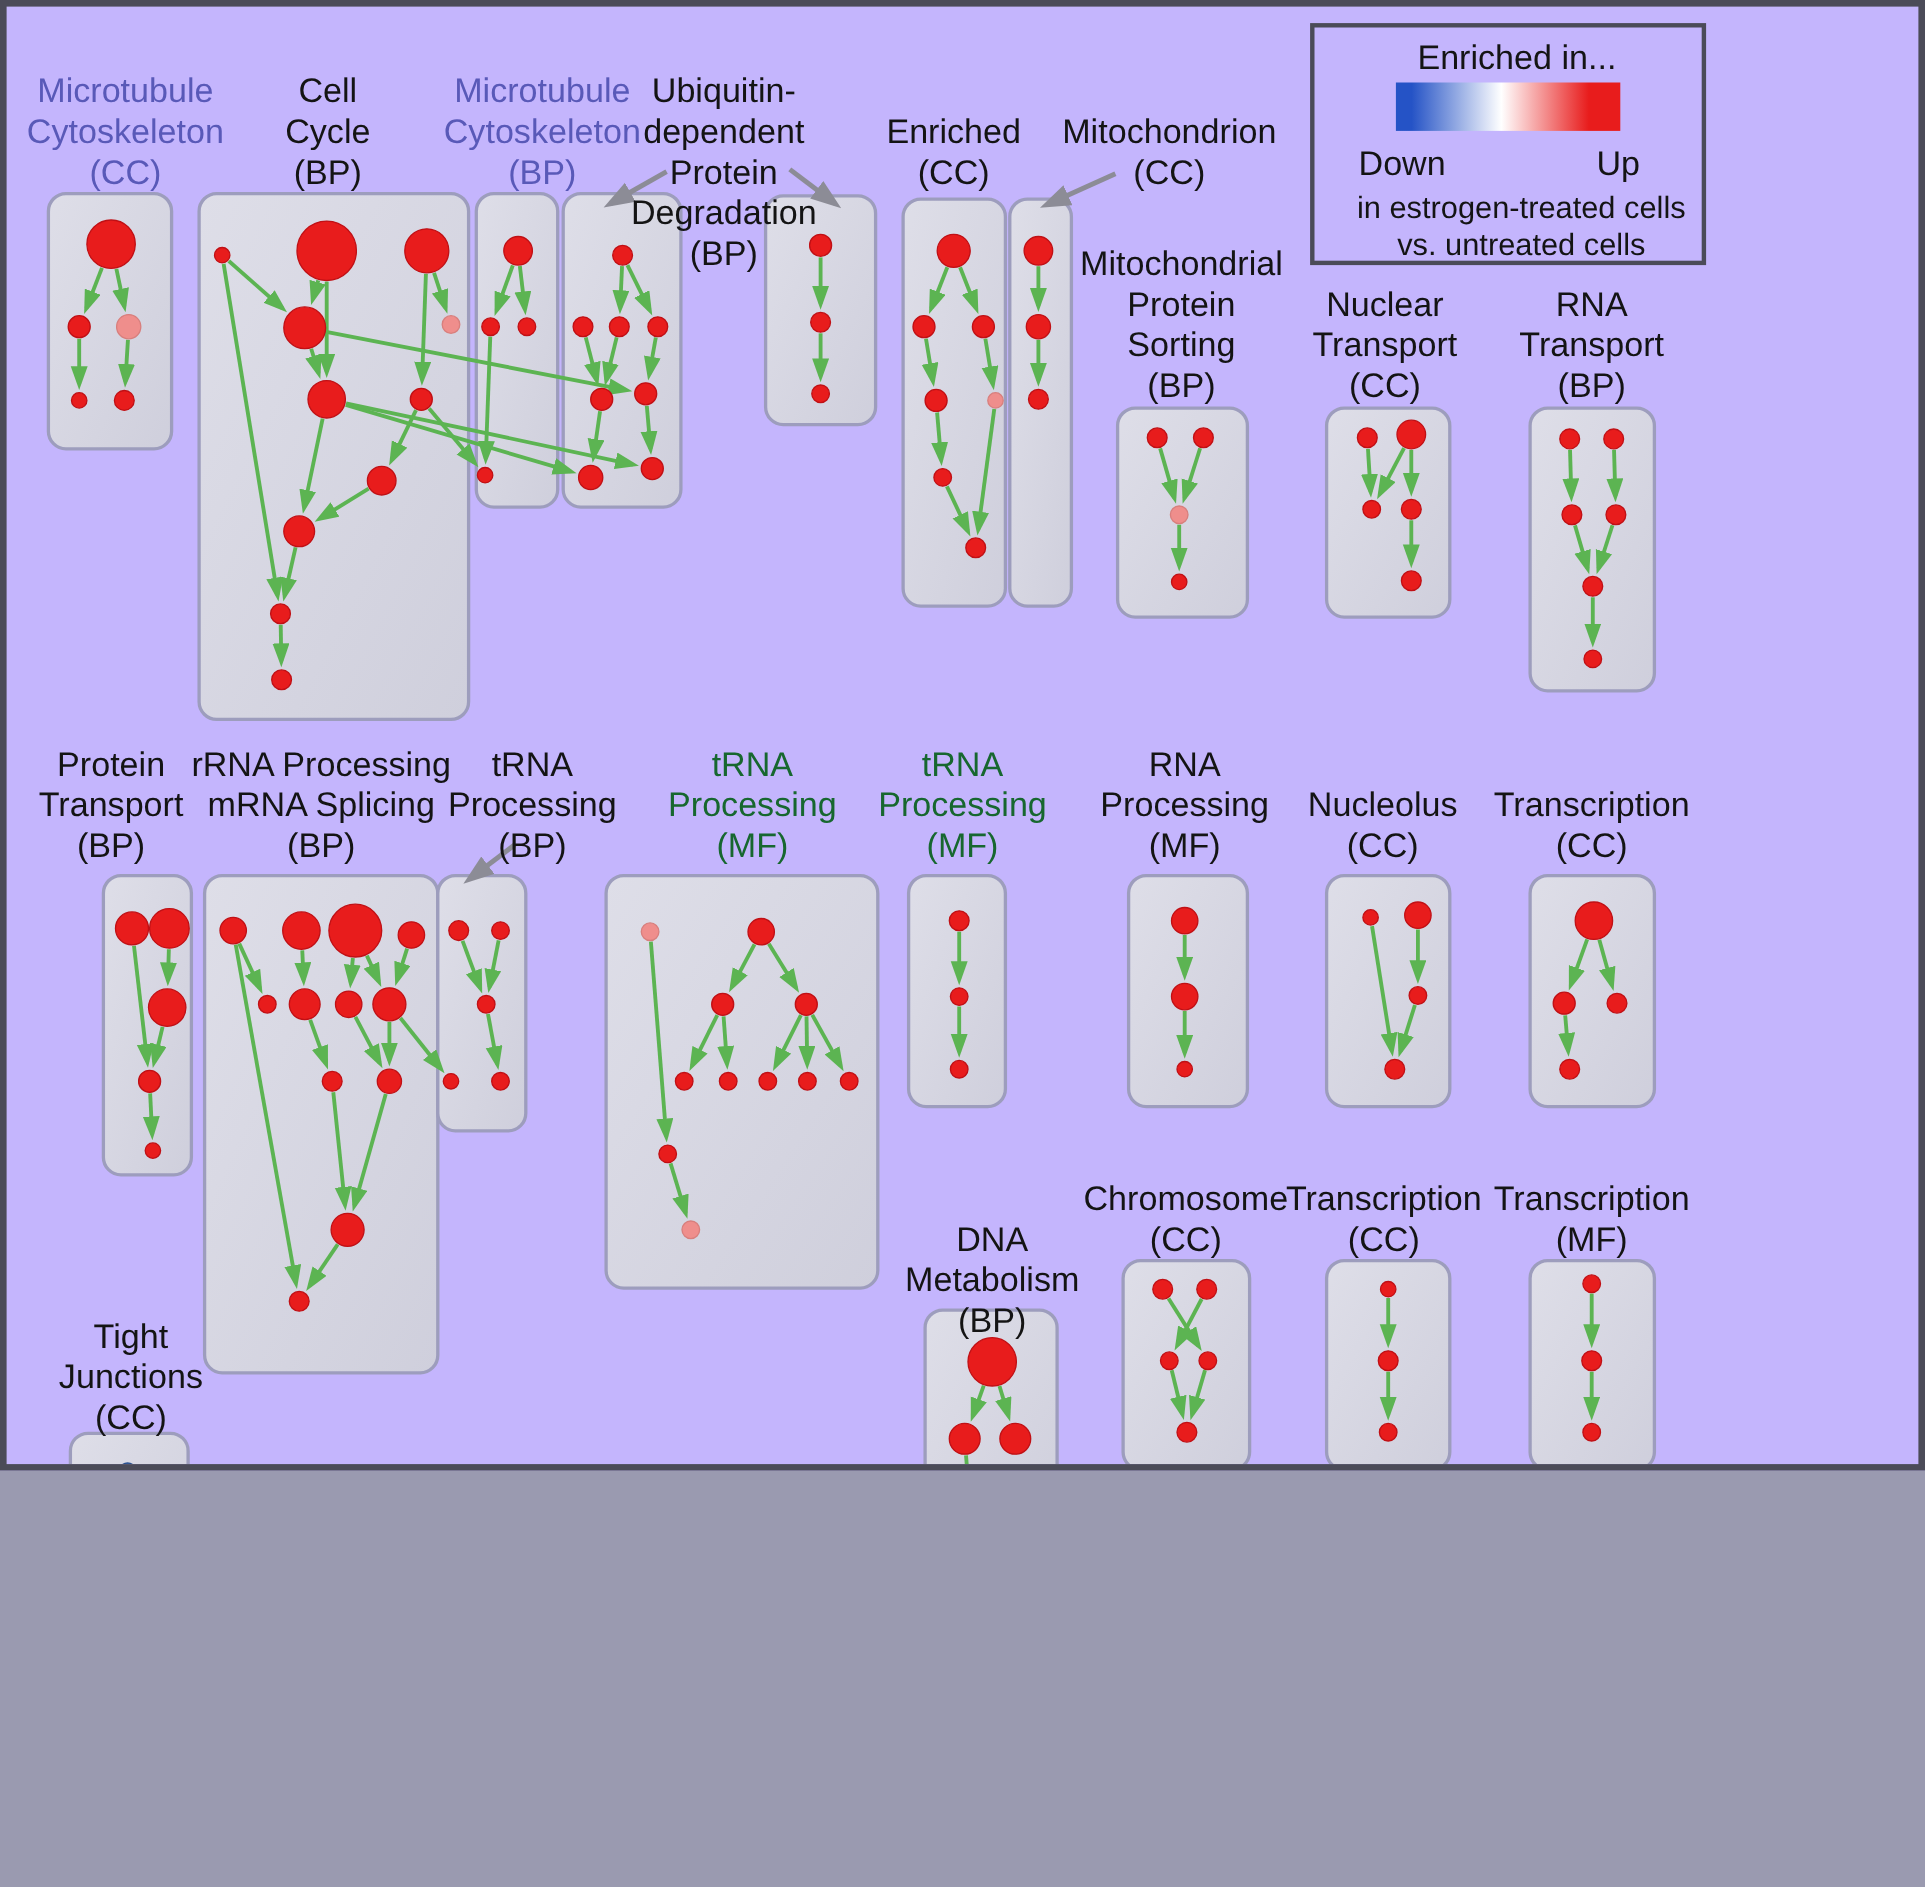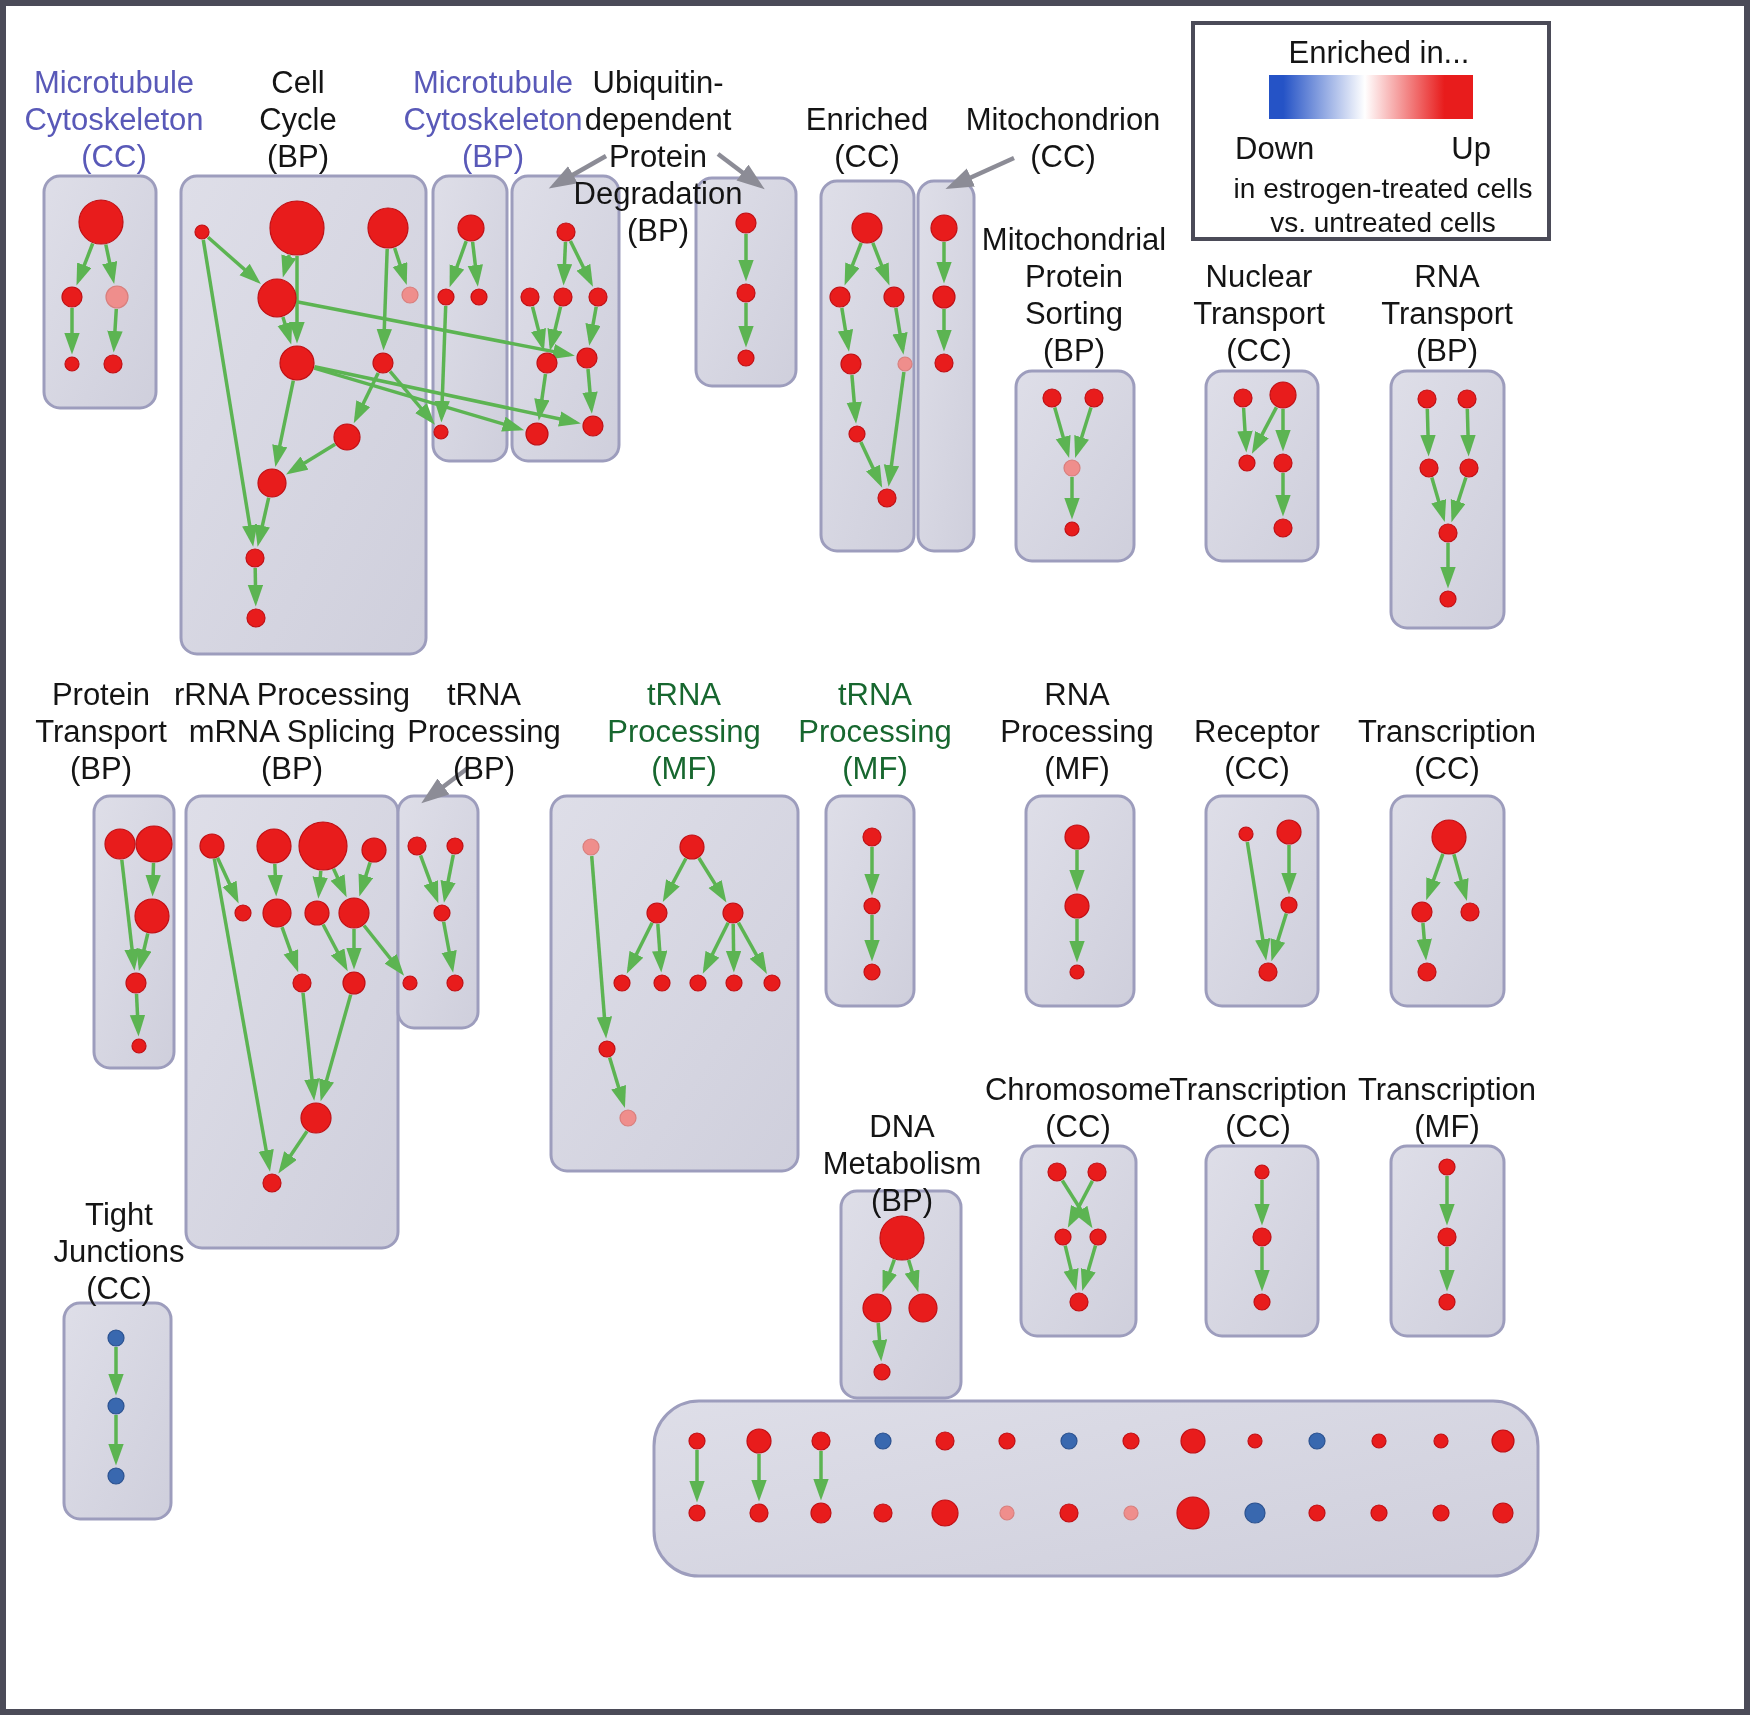--- a/index.html
+++ b/index.html
@@ -1,16 +1,16 @@
 <!DOCTYPE html>
 <html><head>
 <meta charset="utf-8">
 <style>
   html,body{margin:0;padding:0;background:#9a9ab0;}
-  .figure{position:relative;width:1750px;height:1715px;background:#ffffff;border:6px solid #4b4b58;
+  .figure{position:relative;width:1750px;height:1337px;background:#c4b5fd;border:6px solid #4b4b58;
     box-sizing:border-box;overflow:hidden;font-family:"Liberation Sans","DejaVu Sans",sans-serif;color:#141414;}
   #diagram{position:absolute;left:0;top:0;}
   .lbl{position:absolute;text-align:center;font-size:31px;line-height:37px;white-space:pre-line;color:#141414;}
   .lbl.blue{color:#5959b8;}
   .lbl.green{color:#17672f;}
   .note{position:absolute;left:222px;top:1248px;width:490px;font-size:31px;line-height:41px;white-space:pre-line;text-align:left;}
   .legend{position:absolute;left:1185px;top:15px;width:360px;height:220px;border:4px solid #4b4b58;box-sizing:border-box;}
   .legend-title{position:absolute;top:10px;left:16px;right:0;text-align:center;font-size:31px;}
   .legend-bar{position:absolute;left:74px;top:50px;width:204px;height:44px;
     background:linear-gradient(90deg,#2553c6 0%,#2553c6 7%,#ffffff 47%,#e81c1c 86%,#e81c1c 100%);}
@@ -364,21 +364,21 @@
 (BP)</div>
   <div class="lbl green" style="left:583px;  top:670px;  width:190px;">tRNA
 Processing
 (MF)</div>
   <div class="lbl green" style="left:774px;  top:670px;  width:190px;">tRNA
 Processing
 (MF)</div>
   <div class="lbl" style="left:976px;  top:670px;  width:190px;">RNA
 Processing
 (MF)</div>
-  <div class="lbl" style="left:1156px; top:707px;  width:190px;">Receptor
+  <div class="lbl" style="left:1156px; top:707px;  width:190px;">Nucleolus
 (CC)</div>
   <div class="lbl" style="left:1336px; top:707px;  width:210px;">Transcription
 (CC)</div>
   <div class="lbl" style="left:786px;  top:1102px; width:220px;">DNA
 Metabolism
 (BP)</div>
   <div class="lbl" style="left:962px;  top:1065px; width:220px;">Chromosome
 (CC)</div>
   <div class="lbl" style="left:1147px; top:1065px; width:210px;">Transcription
 (CC)</div>

